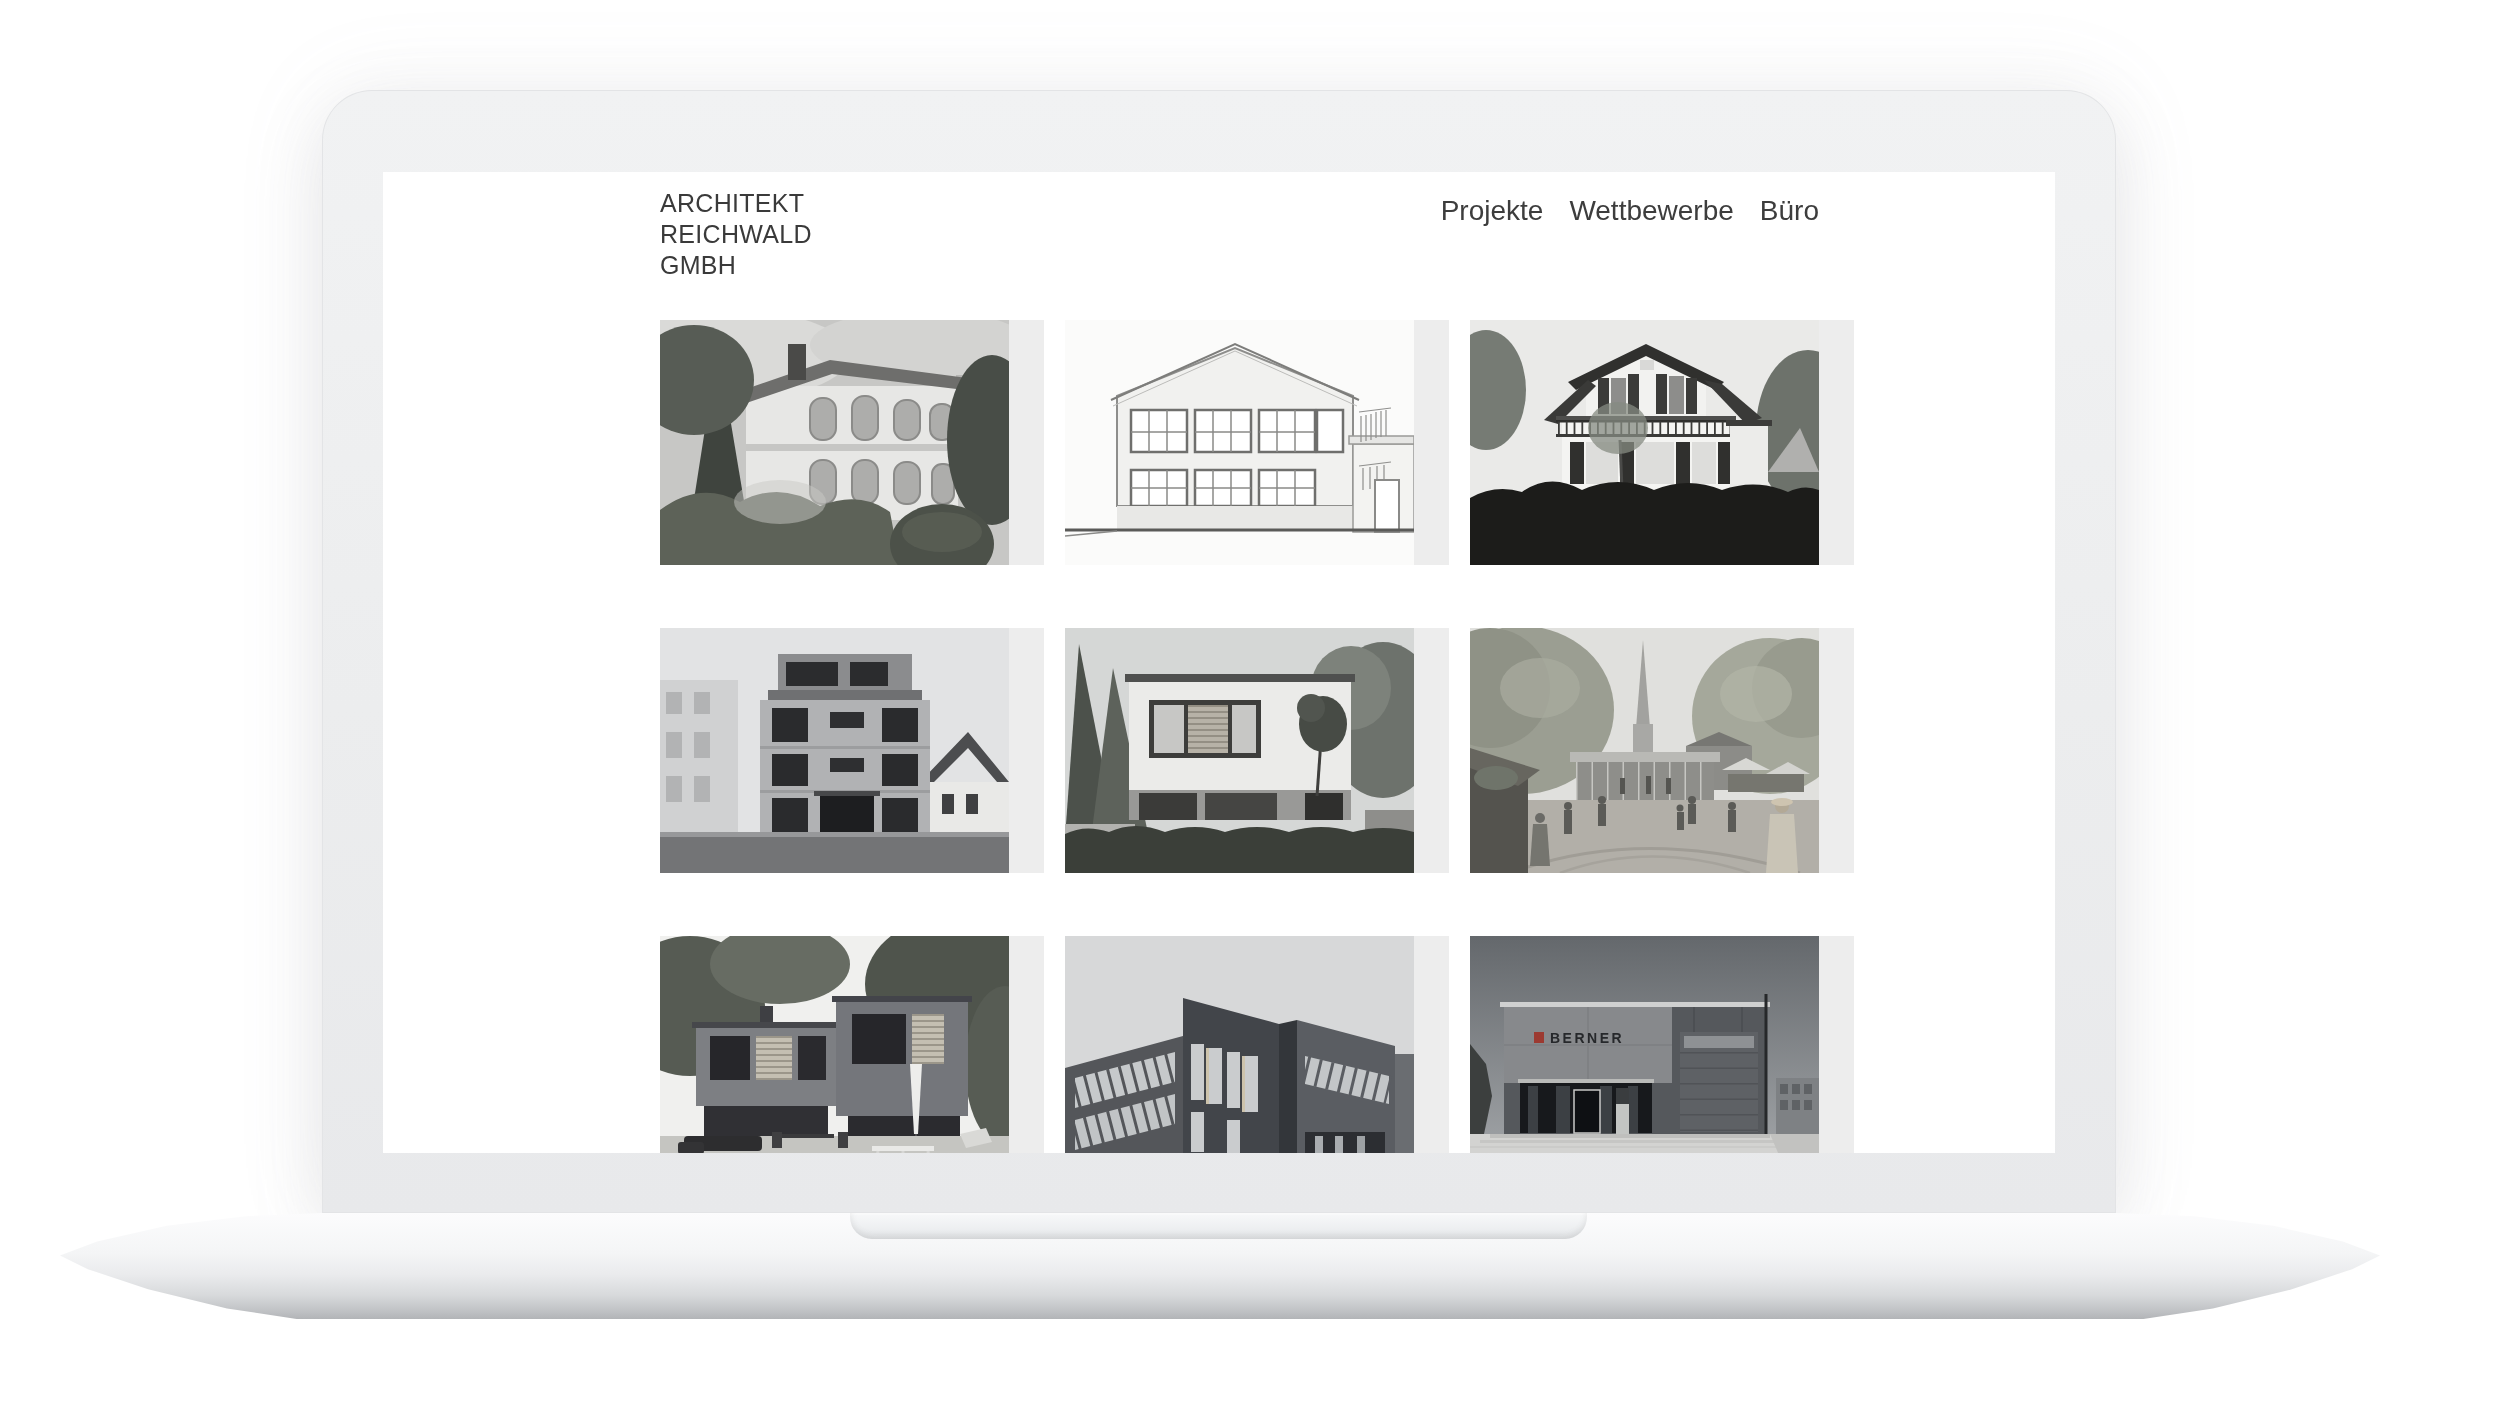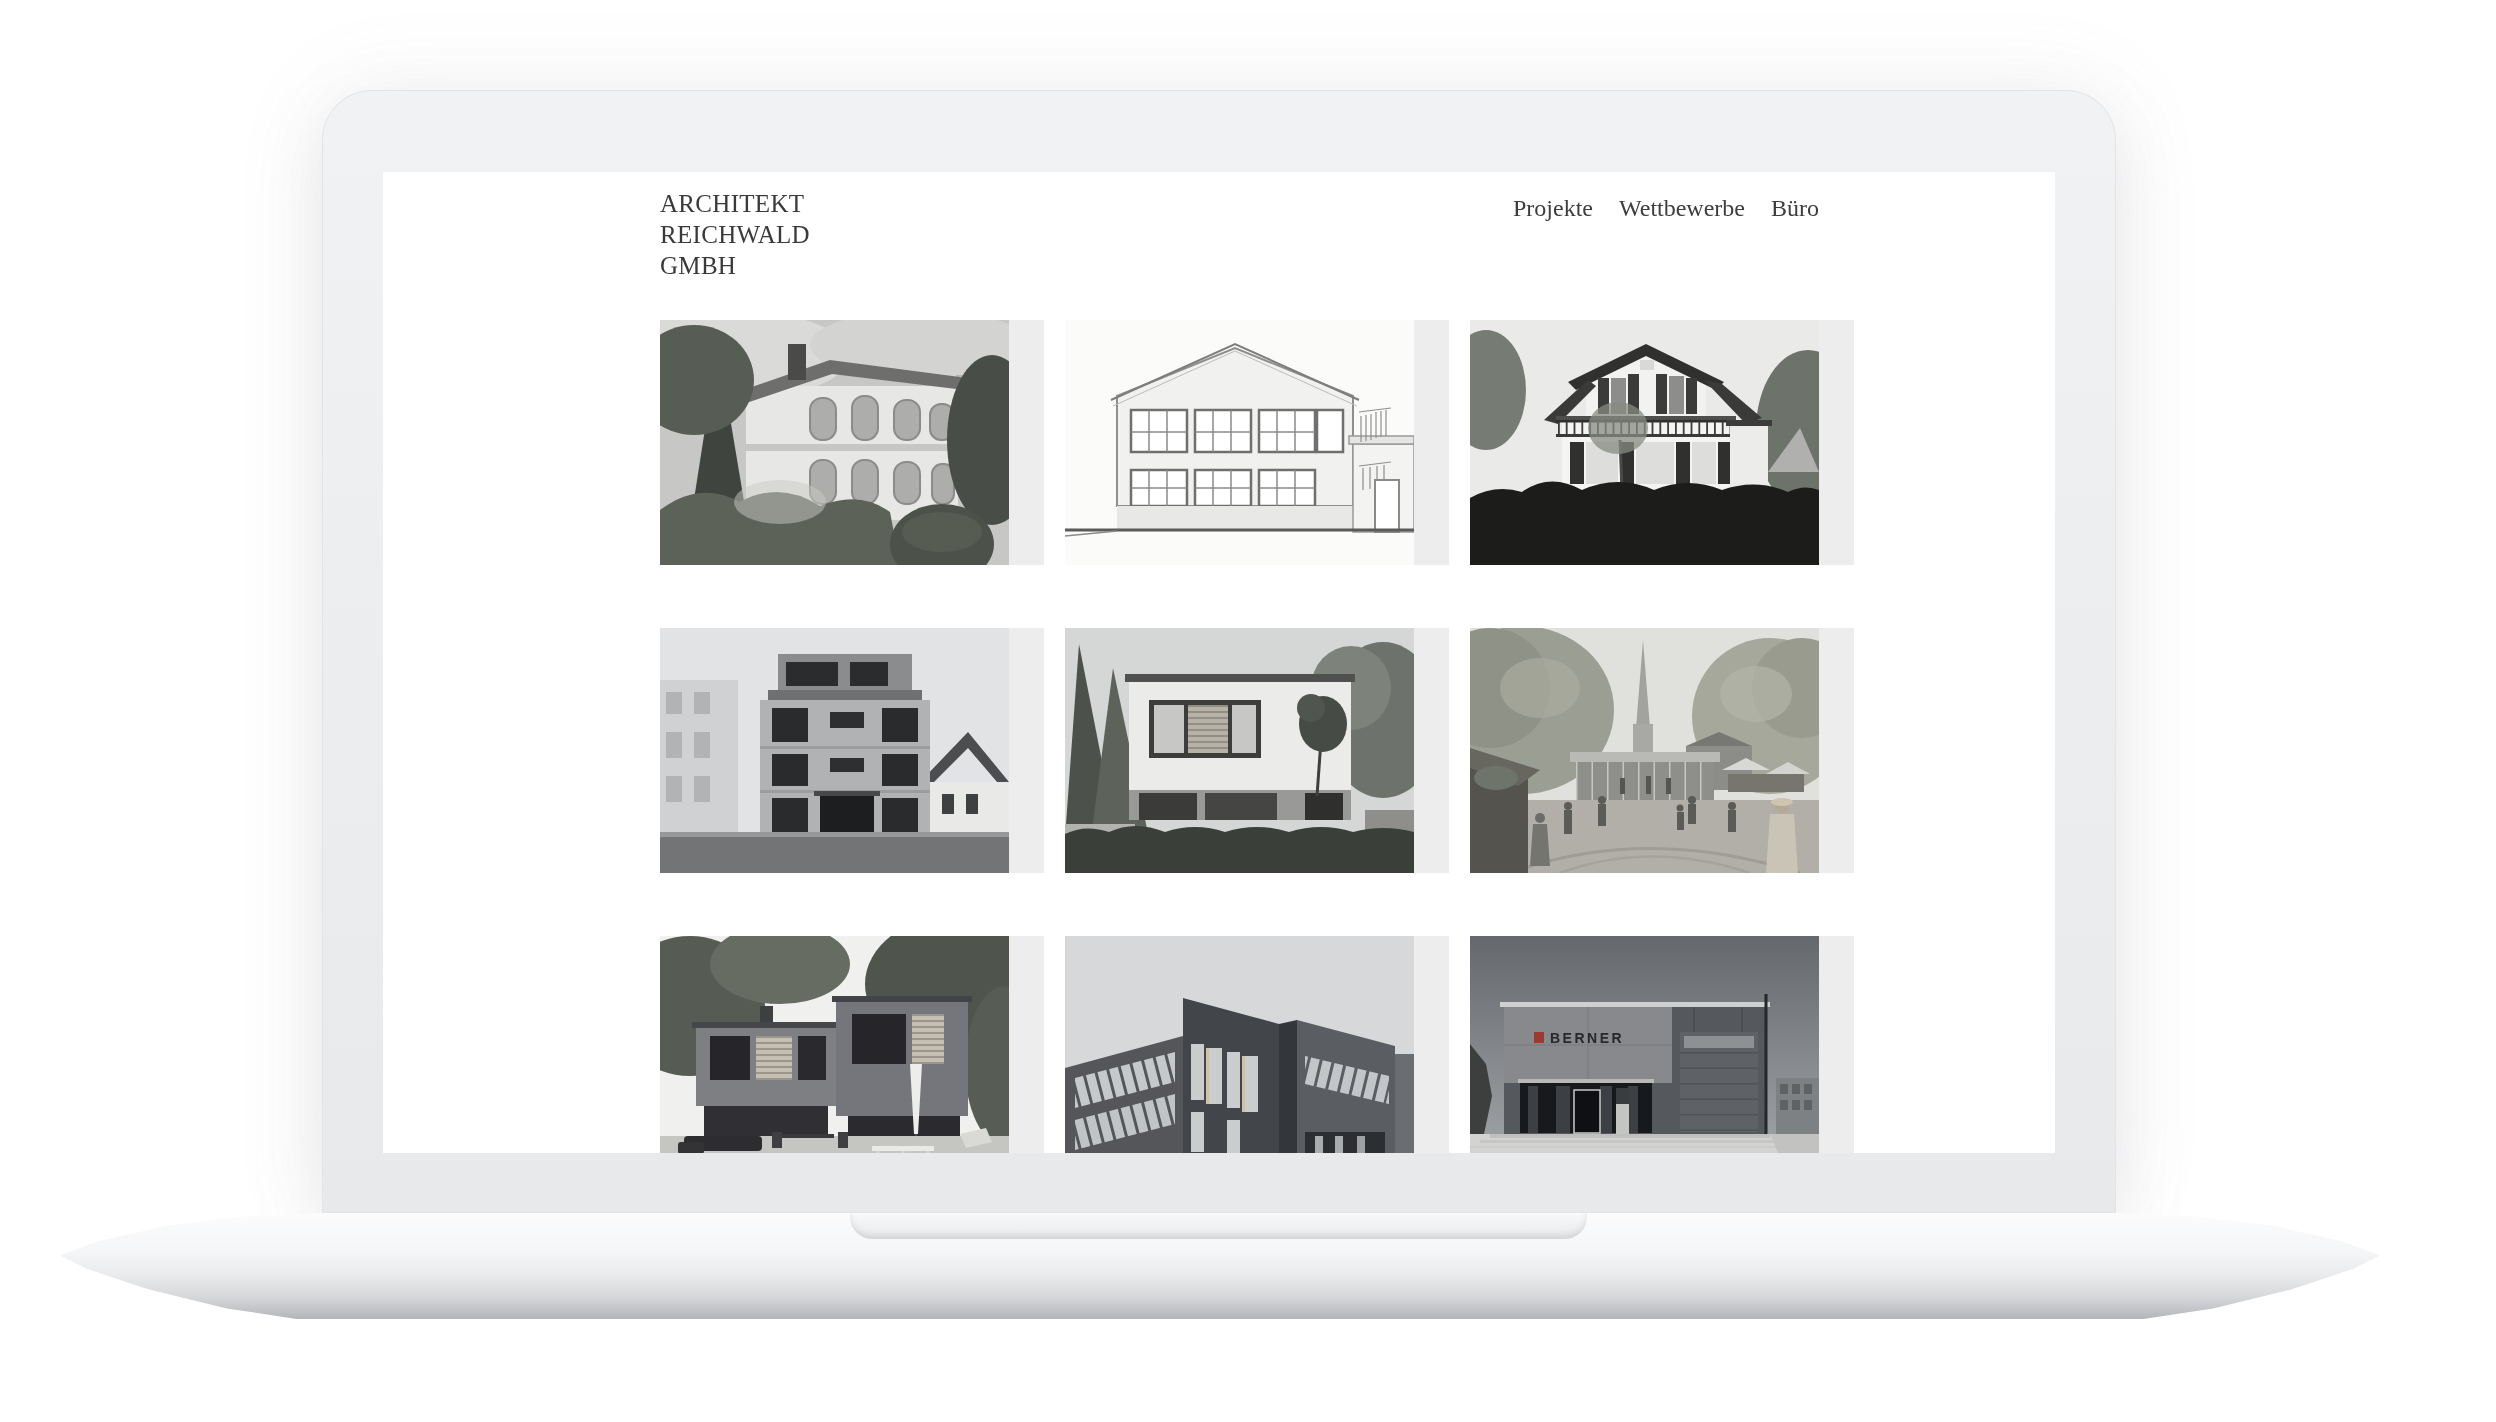--- a/index.html
+++ b/index.html
@@ -20,25 +20,25 @@
   .notch{position:absolute;left:790px;top:0;width:737px;height:26px;
     border-radius:0 0 22px 22px;
     background:linear-gradient(180deg,#f8f9fa,#eceef0 65%,#e3e5e7);
     box-shadow:inset 0 -3px 6px rgba(70,72,76,.12),inset 0 2px 2px rgba(255,255,255,.75);}
   .floor-shadow{position:absolute;left:210px;top:1302px;width:2020px;height:72px;
     background:radial-gradient(ellipse at 50% 28%,rgba(88,90,94,.22),rgba(120,122,126,.10) 46%,rgba(255,255,255,0) 72%);
     filter:blur(7px);z-index:-1;}
 
   
   .site-header{position:absolute;left:277px;top:14px;width:1159px;
-    display:flex;justify-content:space-between;align-items:flex-start;font-family:Liberation Serif, serif;}
+    display:flex;justify-content:space-between;align-items:flex-start;}
   .logo{color:#3a3a3a;font-size:25px;line-height:31px;letter-spacing:.3px;
     padding-top:2px;text-decoration:none;cursor:pointer;}
   .main-nav{display:flex;gap:26px;margin-top:9px;}
-  .nav-link{color:#3d3d3d;font-size:24px;text-decoration:none;cursor:pointer;}
+  .nav-link{color:#3d3d3d;font-size:28px;text-decoration:none;cursor:pointer;}
 
   .grid{position:absolute;left:277px;top:148px;display:grid;
     grid-template-columns:repeat(3,349px);column-gap:56px;row-gap:63px;}
   .tile{display:block;width:384px;height:245px;overflow:hidden;background:#ededed;cursor:pointer;}
   .tile svg{display:block;width:349px;height:245px;}
   svg text{font-family:"Liberation Sans",sans-serif;}
 </style>
 </head>
 <body>
 

